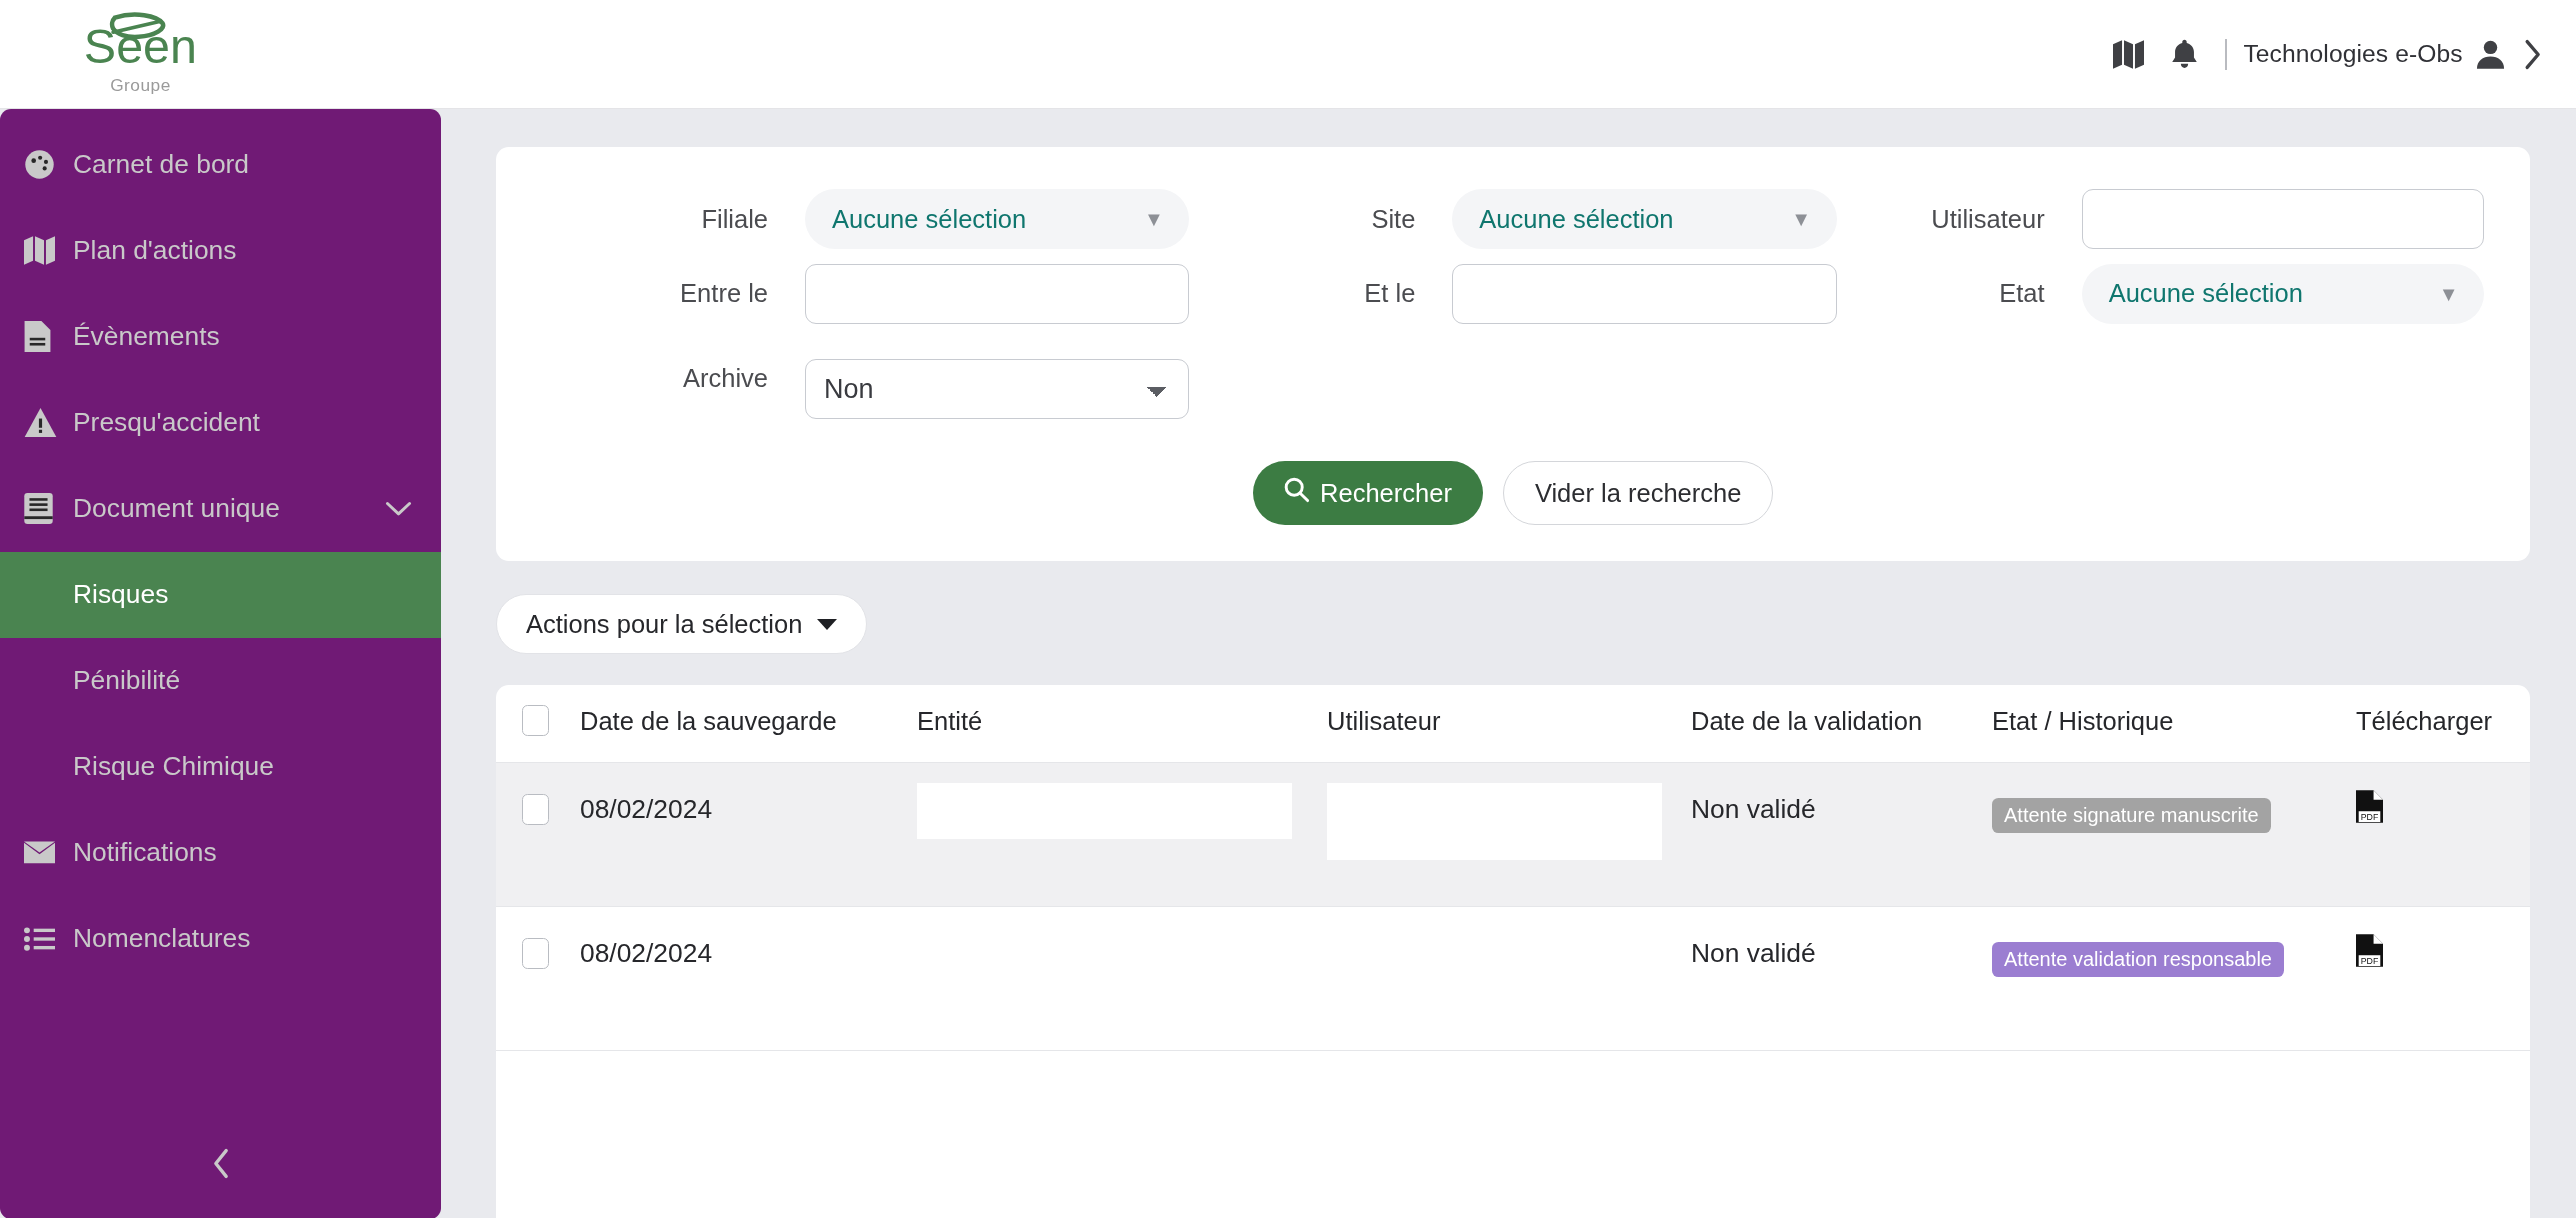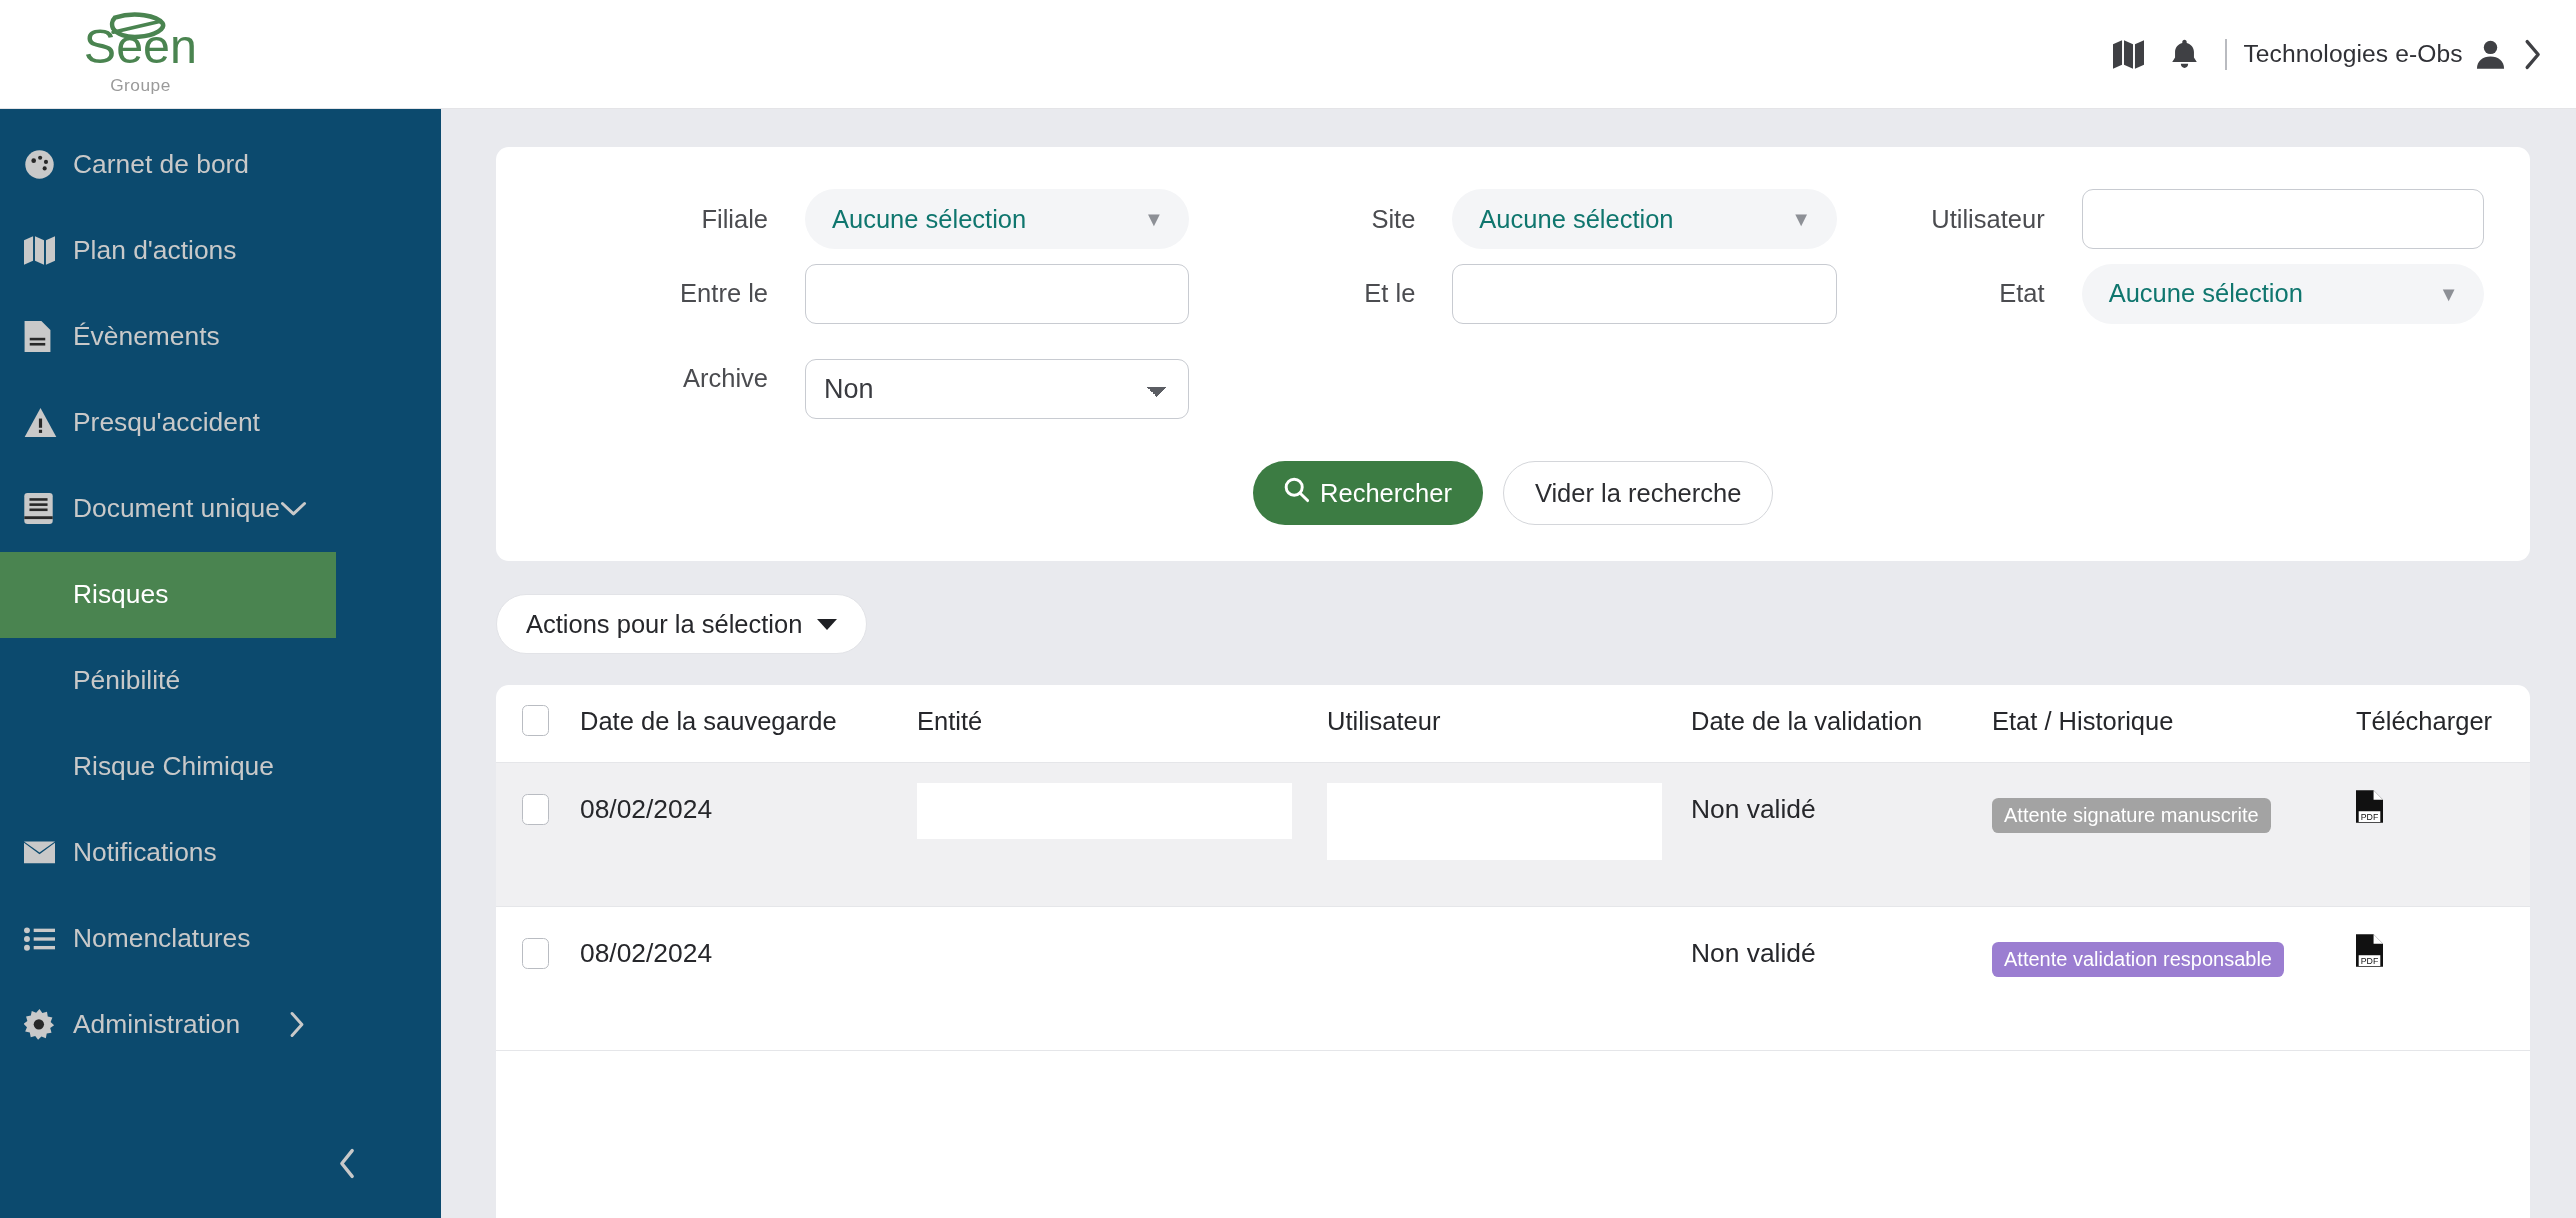--- a/index.html
+++ b/index.html
@@ -29,22 +29,22 @@
   .top-divider { width: 1.8px; height: 31px; background: #b9bbc0; margin: 0 16.4px 0 12.8px; }
   .top-user-name { font-size: 24.6px; color: #303136; letter-spacing: 0.1px; white-space: nowrap; }
   .top-user-icon { margin-left: 12.8px; color: #3f4044; display: flex; align-items: center; }
   .top-chevron { margin-left: 14.6px; color: #3f4044; display: flex; align-items: center; cursor: pointer; }
 
   
   .body { display: flex; flex: 1; min-height: 0; }
 
   
   .sidebar {
-    width: 441px; min-width: 441px; background: #0c4a6e;
-    display: flex; position: relative;
+    width: 441px; min-width: 441px; background: #701a75;
+    display: flex; flex-direction: column; position: relative; border-radius: 11px;
   }
   .nav { padding-top: 12.8px; }
   .nav-item {
     display: flex; align-items: center; height: 86px; padding: 0 29px 0 24px;
     color: #c9c9c9; font-size: 26.4px; cursor: pointer; position: relative;
   }
   .nav-item .ico { width: 49px; min-width: 49px; display: flex; align-items: center; justify-content: flex-start; color: #c9c9c9; }
   .nav-item .lbl { white-space: nowrap; }
   .nav-item .arrow { margin-left: auto; display: flex; align-items: center; color: #c9c9c9; }
   .nav-sub {
@@ -320,34 +320,20 @@
                 <rect x="7.5" y="1" width="16.5" height="2.6"></rect>
               <circle cx="2.3" cy="9" r="2.3"></circle>
                 <rect x="7.5" y="7.7" width="16.5" height="2.6"></rect>
               <circle cx="2.3" cy="15.7" r="2.3"></circle>
                 <rect x="7.5" y="14.4" width="16.5" height="2.6"></rect>
             </svg>
           </span>
           <span class="lbl">Nomenclatures</span>
         </div>
 
-        <div class="nav-item">
-          <span class="ico">
-            <svg width="31" height="31" viewBox="0 0 24 24" fill="currentColor">
-              <path d="M12 0 L14.2 3.1 L17.8 2.2 L18.4 5.9 L22 6.6 L20.6 10 L23.3 12.6 L20.3 14.8 L21.3 18.3 L17.6 19 L16.9 22.6 L13.5 21.2 L10.9 23.9 L8.7 20.9 L5.2 21.9 L4.5 18.2 L0.9 17.5 L2.3 14.1 L-0.4 11.5 L2.6 9.3 L1.6 5.8 L5.3 5.1 L6 1.5 L9.4 2.9 Z"></path>
-              <circle cx="11.5" cy="11.9" r="4" fill="#282828"></circle>
-            </svg>
-          </span>
-          <span class="lbl">Administration</span>
-          <span class="arrow">
-            <svg width="20" height="27" viewBox="0 0 14 22" fill="none" stroke="currentColor" stroke-width="2.4" stroke-linecap="round" stroke-linejoin="round">
-              <path d="M3 2 L11 11 L3 20"></path>
-            </svg>
-          </span>
-        </div>
       </div>
 
       <div class="collapse-btn">
         <span>
           <svg width="22" height="31" viewBox="0 0 14 24" fill="none" stroke="currentColor" stroke-width="2.6" stroke-linecap="round" stroke-linejoin="round">
             <path d="M11 2 L3 12 L11 22"></path>
           </svg>
         </span>
       </div>
     </div>

